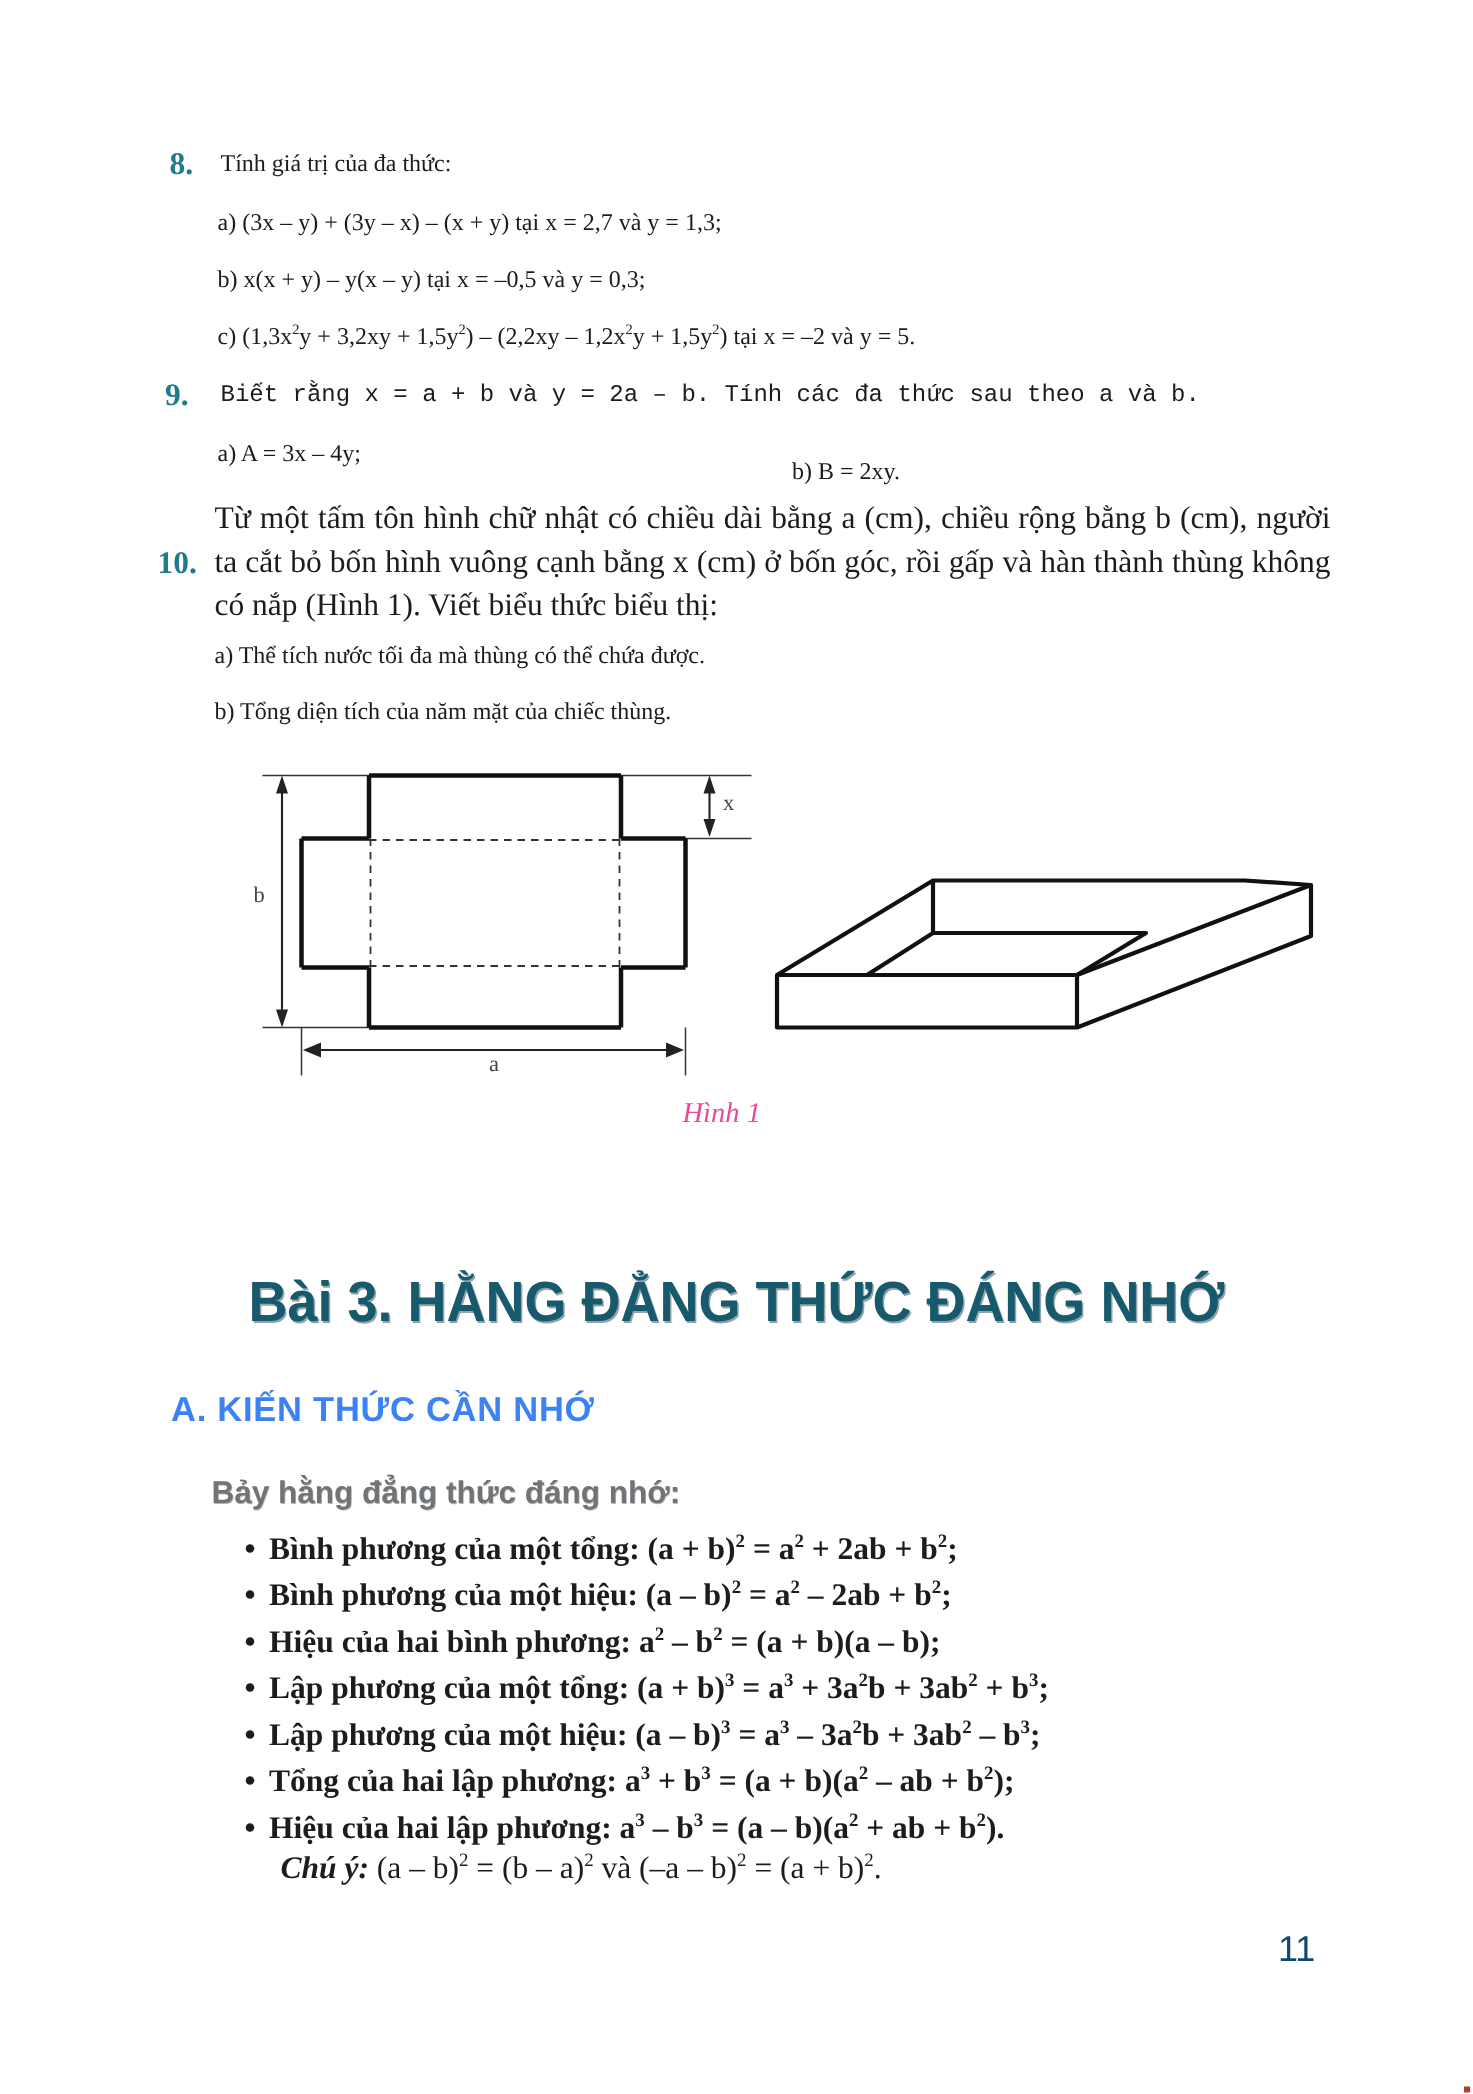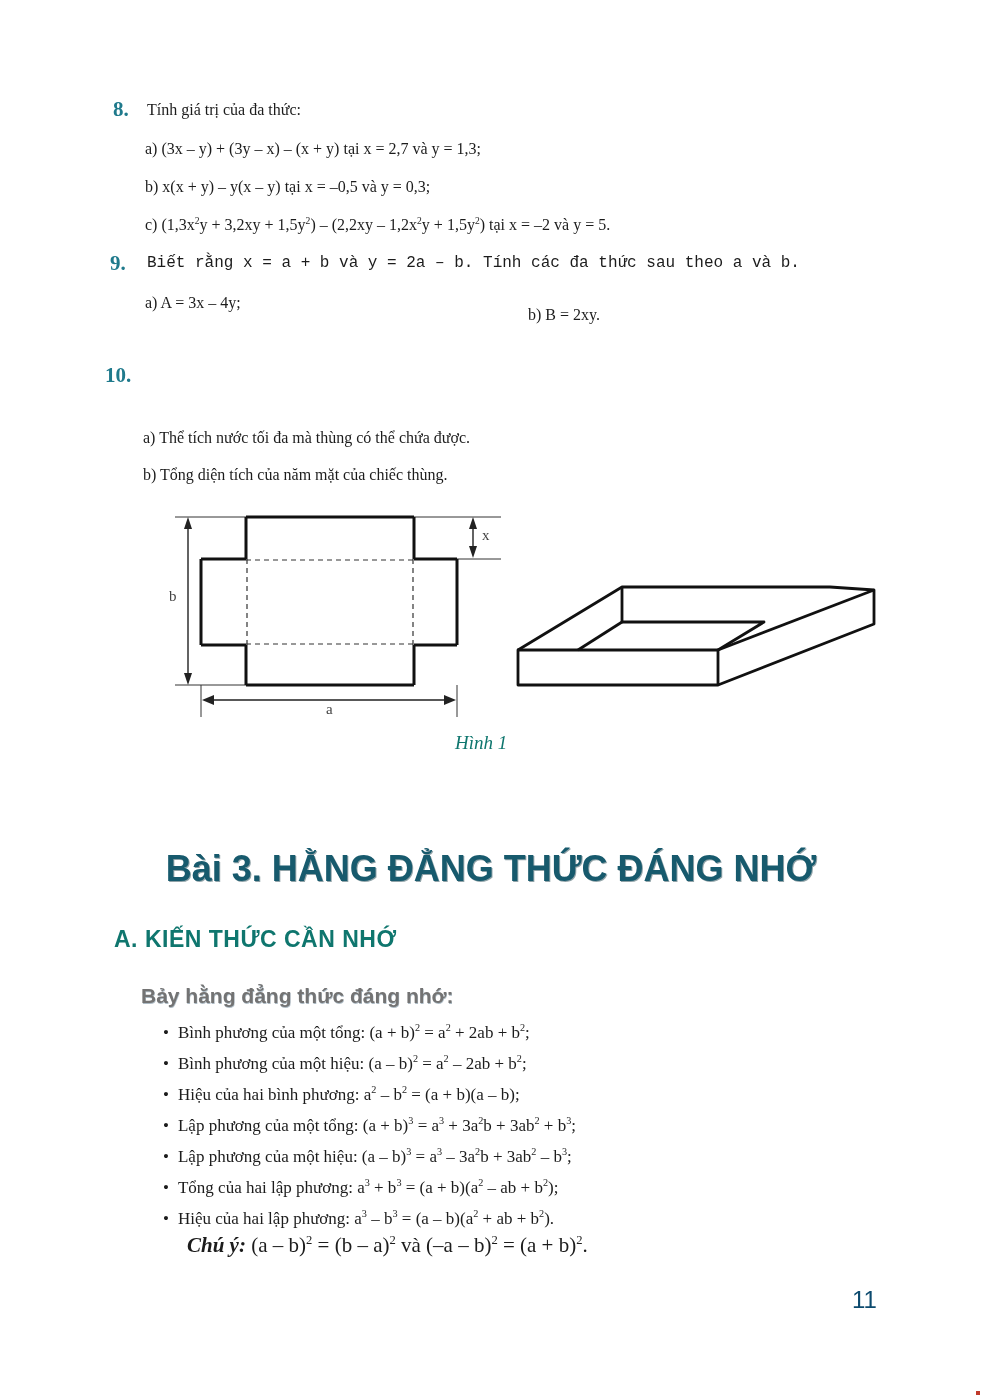--- a/index.html
+++ b/index.html
@@ -35,21 +35,21 @@
     text-align: justify;
   }
   .figure-svg { position: absolute; left: 0; top: 0; }
   .fig-caption {
     position: absolute;
     left: 455px;
     top: 732px;
     width: 120px;
     font-style: italic;
     font-size: 19px;
-    color: #0f766e;
+    color: #ec4899;
   }
   .lesson-title {
     position: absolute;
     left: 0;
     top: 846px;
     width: 982px;
     text-align: center;
     font-family: "Liberation Sans", sans-serif;
     font-weight: bold;
     font-size: 36px;
@@ -60,40 +60,41 @@
     transform-origin: top center;
   }
   .section-title {
     position: absolute;
     left: 114px;
     top: 926px;
     font-family: "Liberation Sans", sans-serif;
     font-weight: bold;
     font-size: 23px;
     letter-spacing: 0.5px;
-    color: #0f766e;
+    color: #3b82f6;
   }
   .subheading {
     position: absolute;
     left: 141px;
     top: 984px;
     font-family: "Liberation Sans", sans-serif;
     font-weight: bold;
     font-size: 21px;
     color: #737373;
     text-shadow: 0.5px 0.5px 0 rgba(20, 60, 90, 0.35);
   }
   .identities {
     position: absolute;
     left: 163px;
     top: 1017px;
     margin: 0;
     padding: 0;
     list-style: none;
-    font-size: 17px;
+    font-size: 21px;
+    font-weight: bold;
   }
   .identities li { line-height: 31px; white-space: nowrap; }
   .identities li::before { content: "\2022"; margin-right: 9px; }
   .note {
     position: absolute;
     left: 163px;
     top: 1233px;
     font-size: 21px;
     white-space: nowrap;
     margin-left: 24px;
@@ -131,20 +132,21 @@
   <div class="line" style="left:145px; top:136px;">a) (3x – y) + (3y – x) – (x + y) tại x = 2,7 và y = 1,3;</div>
   <div class="line" style="left:145px; top:174px;">b) x(x + y) – y(x – y) tại x = –0,5 và y = 0,3;</div>
   <div class="line" style="left:145px; top:212px;">c) (1,3x<sup>2</sup>y + 3,2xy + 1,5y<sup>2</sup>) – (2,2xy – 1,2x<sup>2</sup>y + 1,5y<sup>2</sup>) tại x = –2 và y = 5.</div>
 
   <div class="pnum" style="left:110px; top:251px;">9.</div>
   <div class="line" style="left:147px; top:251px;font-family:Liberation Mono, monospace;">Biết rằng x = a + b và y = 2a – b. Tính các đa thức sau theo a và b.</div>
   <div class="line" style="left:145px; top:290px;">a) A = 3x – 4y;</div>
   <div class="line" style="left:528px; top:290px;margin-top:12px;">b) B = 2xy.</div>
 
   <div class="pnum" style="left:105px; top:331px;margin-top:32px;">10.</div>
+  <div class="p10-body">Từ một tấm tôn hình chữ nhật có chiều dài bằng a (cm), chiều rộng bằng b (cm), người ta cắt bỏ bốn hình vuông cạnh bằng x (cm) ở bốn góc, rồi gấp và hàn thành thùng không có nắp (Hình 1). Viết biểu thức biểu thị:</div>
   <div class="line" style="left:143px; top:462px;">b) Tổng diện tích của năm mặt của chiếc thùng.</div>
   <div class="line" style="left:143px; top:425px;">a) Thể tích nước tối đa mà thùng có thể chứa được.</div>
 
   <svg class="figure-svg" style="left:160px; top:505px;" width="720" height="228" viewBox="160 505 720 228">
 
     <g stroke="#333" stroke-width="1" fill="none">
       <path d="M175,517 H246 M414,517 H501 M414,559 H501 M175,685 H246 M201,685 V717 M457,685 V717"></path>
     </g>
 
     <g stroke="#111" stroke-width="3" fill="none">

